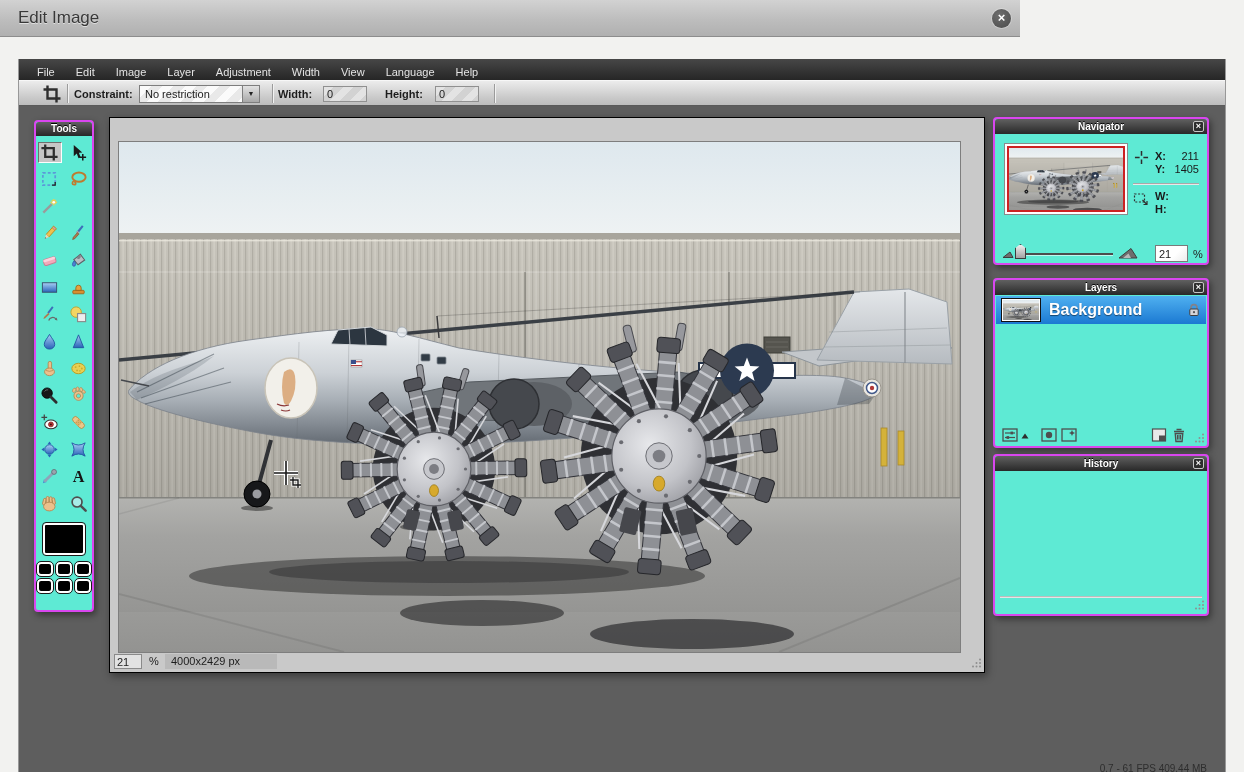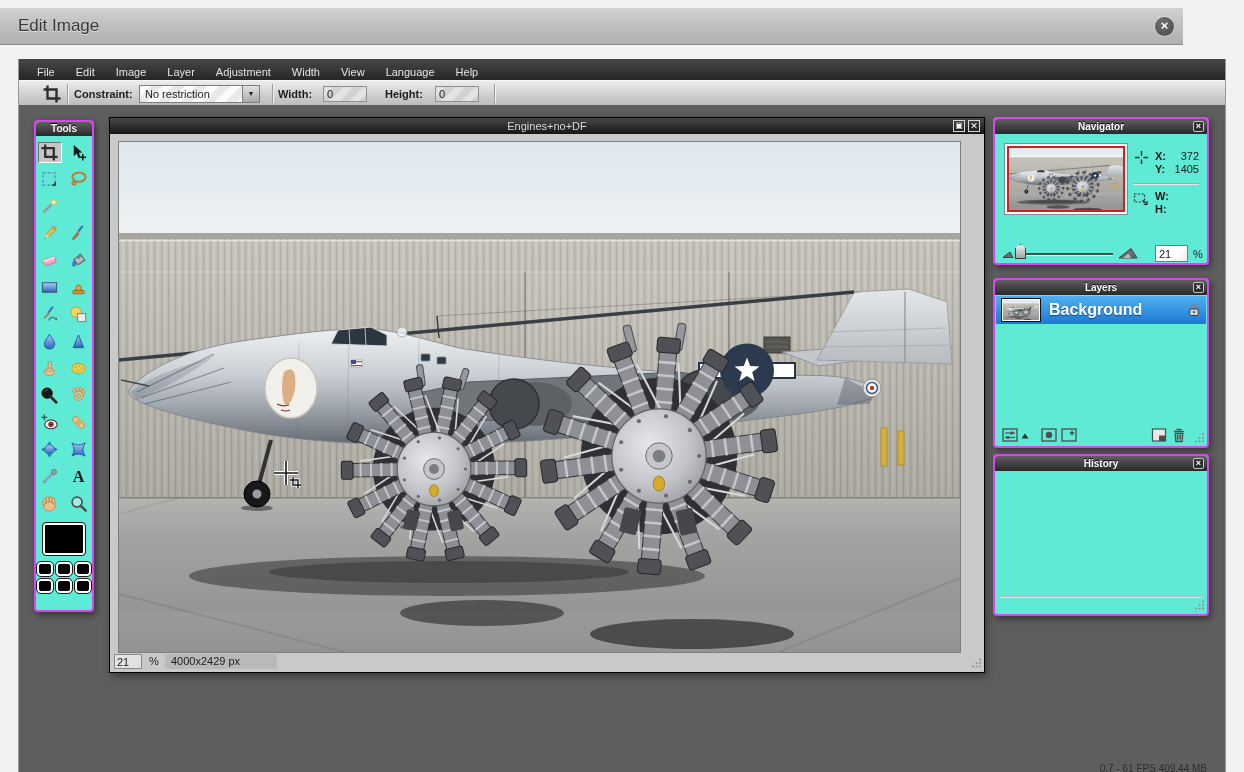--- a/index.html
+++ b/index.html
@@ -1,21 +1,21 @@
 <!DOCTYPE html>
 <html><head>
 <meta charset="utf-8">
 <style>
   * { margin:0; padding:0; box-sizing:border-box; }
   html,body { width:1244px; height:772px; overflow:hidden; background:#f2f2f0;
     font-family:"Liberation Sans", sans-serif; }
   #stage { position:relative; width:1244px; height:772px; }
 
   
-  #dlg-titlebar { position:absolute; left:0; top:8px; width:1183px; height:37px;
+  #dlg-titlebar { position:absolute; left:0; top:0; width:1020px; height:37px;
     background:linear-gradient(#d2d2d2,#bdbdbd 55%,#b0b0b0); border-bottom:1px solid #8d8d8d; }
   #dlg-title { position:absolute; left:18px; top:8px; font-size:17px; color:#383838;
     text-shadow:0 1px 0 rgba(255,255,255,.55); }
   #dlg-close { position:absolute; right:9px; top:9px; width:19px; height:19px; border-radius:50%;
     background:radial-gradient(circle at 38% 32%, #6e6e6e, #4b4b4b); color:#fff; font-size:13px;
     font-weight:bold; text-align:center; line-height:18px; cursor:default;
     box-shadow:0 0 0 1px rgba(255,255,255,.25); }
 
   
   #app { position:absolute; left:18px; top:59px; width:1208px; height:713px;
@@ -546,25 +546,20 @@
           <div></div>
             <div></div>
             <div></div>
           <div></div>
             <div></div>
             <div></div>
         </div>
       </div>
 
       <div id="doc-window">
-        <div id="doc-titlebar">
-          <div id="doc-title">Engines+no+DF</div>
-          <div class="win-btn" id="doc-max"><span>▣</span></div>
-          <div class="win-btn" id="doc-close"><span>✕</span></div>
-        </div>
         <div id="canvas-holder">
           
           <svg id="canvas-svg" width="841" height="510" viewBox="0 0 841 510">
             <defs>
               <linearGradient id="skyG" x1="0" y1="0" x2="0" y2="1">
                   <stop offset="0" stop-color="#dee8ee"></stop>
                   <stop offset="1" stop-color="#eef2f3"></stop>
                 </linearGradient>
               <linearGradient id="tarG" x1="0" y1="0" x2="0" y2="1">
                   <stop offset="0" stop-color="#b3b3b0"></stop>
@@ -1032,21 +1027,21 @@
         <div id="nav-thumb">
           <svg width="118" height="66" viewBox="0 0 841 510" preserveAspectRatio="none">
               <use href="#scene-root"></use>
             </svg>
           <div id="nav-view-rect"></div>
         </div>
         <svg style="position:absolute;left:139px;top:31px;width:15px;height:15px">
             <use href="#ic-crosshair"></use>
           </svg>
         <span class="nav-lbl" style="left:160px;top:31px">X:</span>
-        <span class="nav-val" style="left:160px;top:31px">372</span>
+        <span class="nav-val" style="left:160px;top:31px">211</span>
         <span class="nav-lbl" style="left:160px;top:44px">Y:</span>
         <span class="nav-val" style="left:160px;top:44px">1405</span>
         <div id="nav-divider"></div>
         <svg style="position:absolute;left:138px;top:72px;width:16px;height:16px">
             <use href="#ic-wh"></use>
           </svg>
         <span class="nav-lbl" style="left:160px;top:71px">W:</span>
         <span class="nav-val" style="left:160px;top:71px"></span>
         <span class="nav-lbl" style="left:160px;top:84px">H:</span>
         <span class="nav-val" style="left:160px;top:84px"></span>

